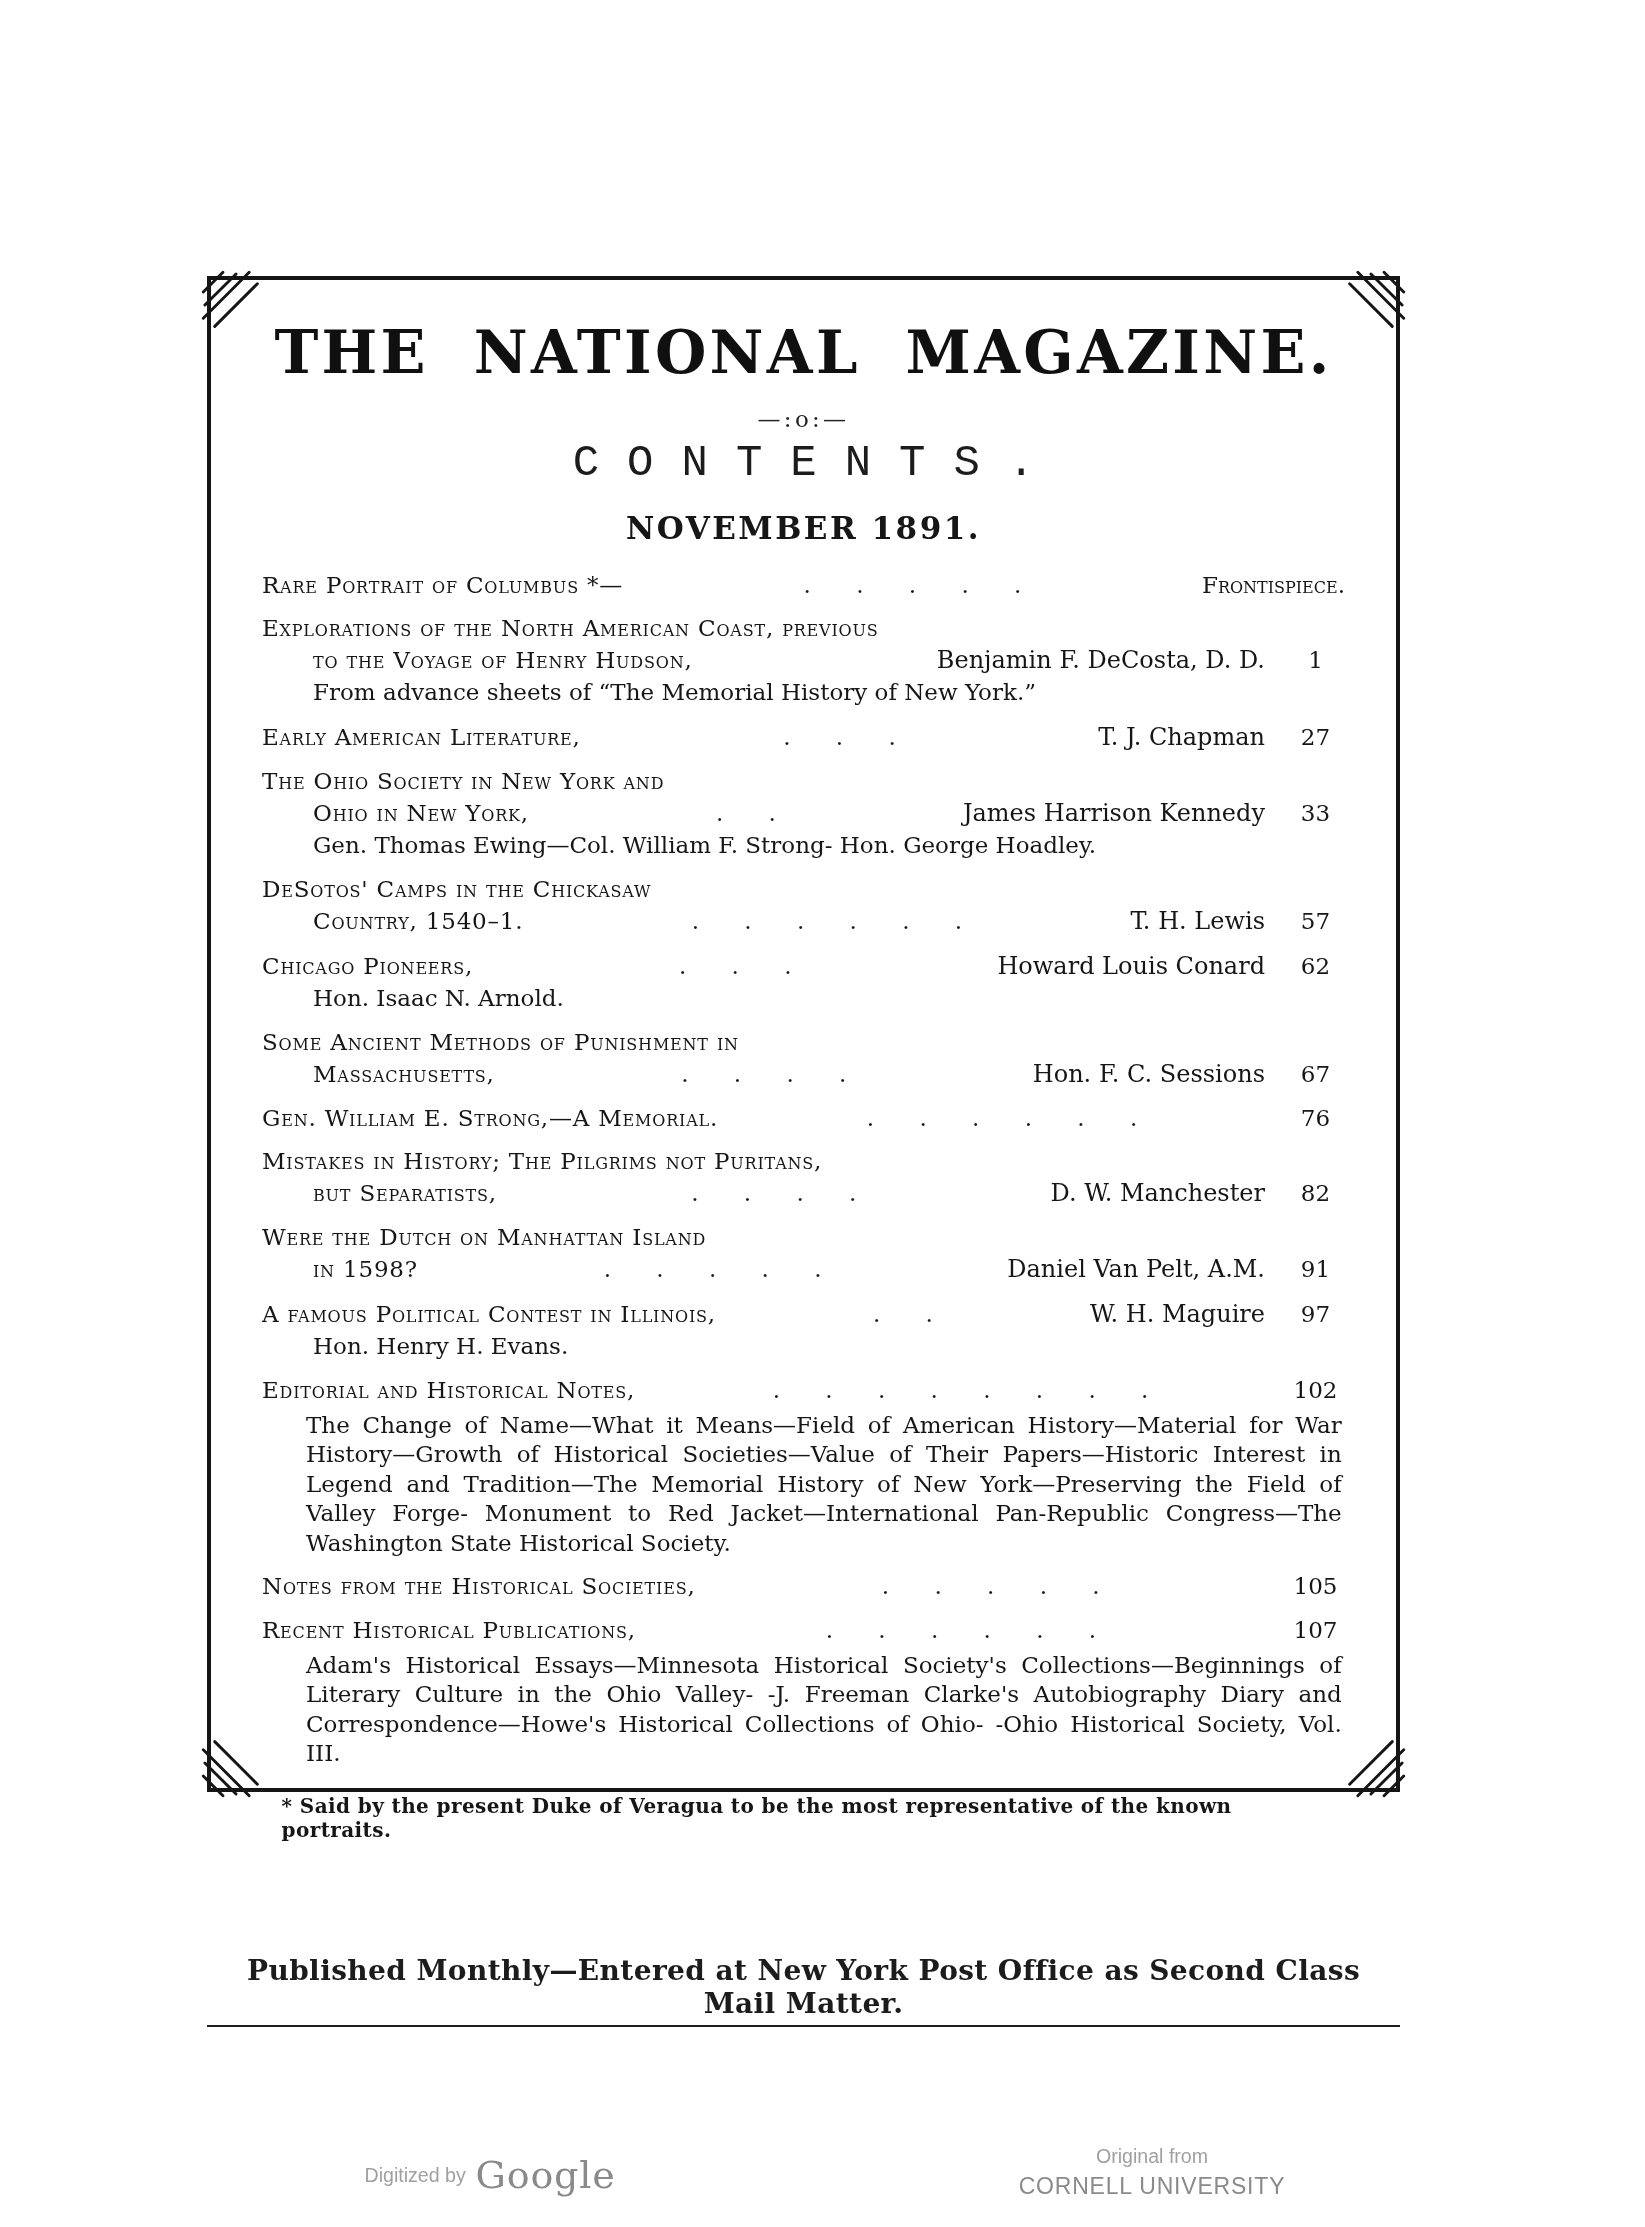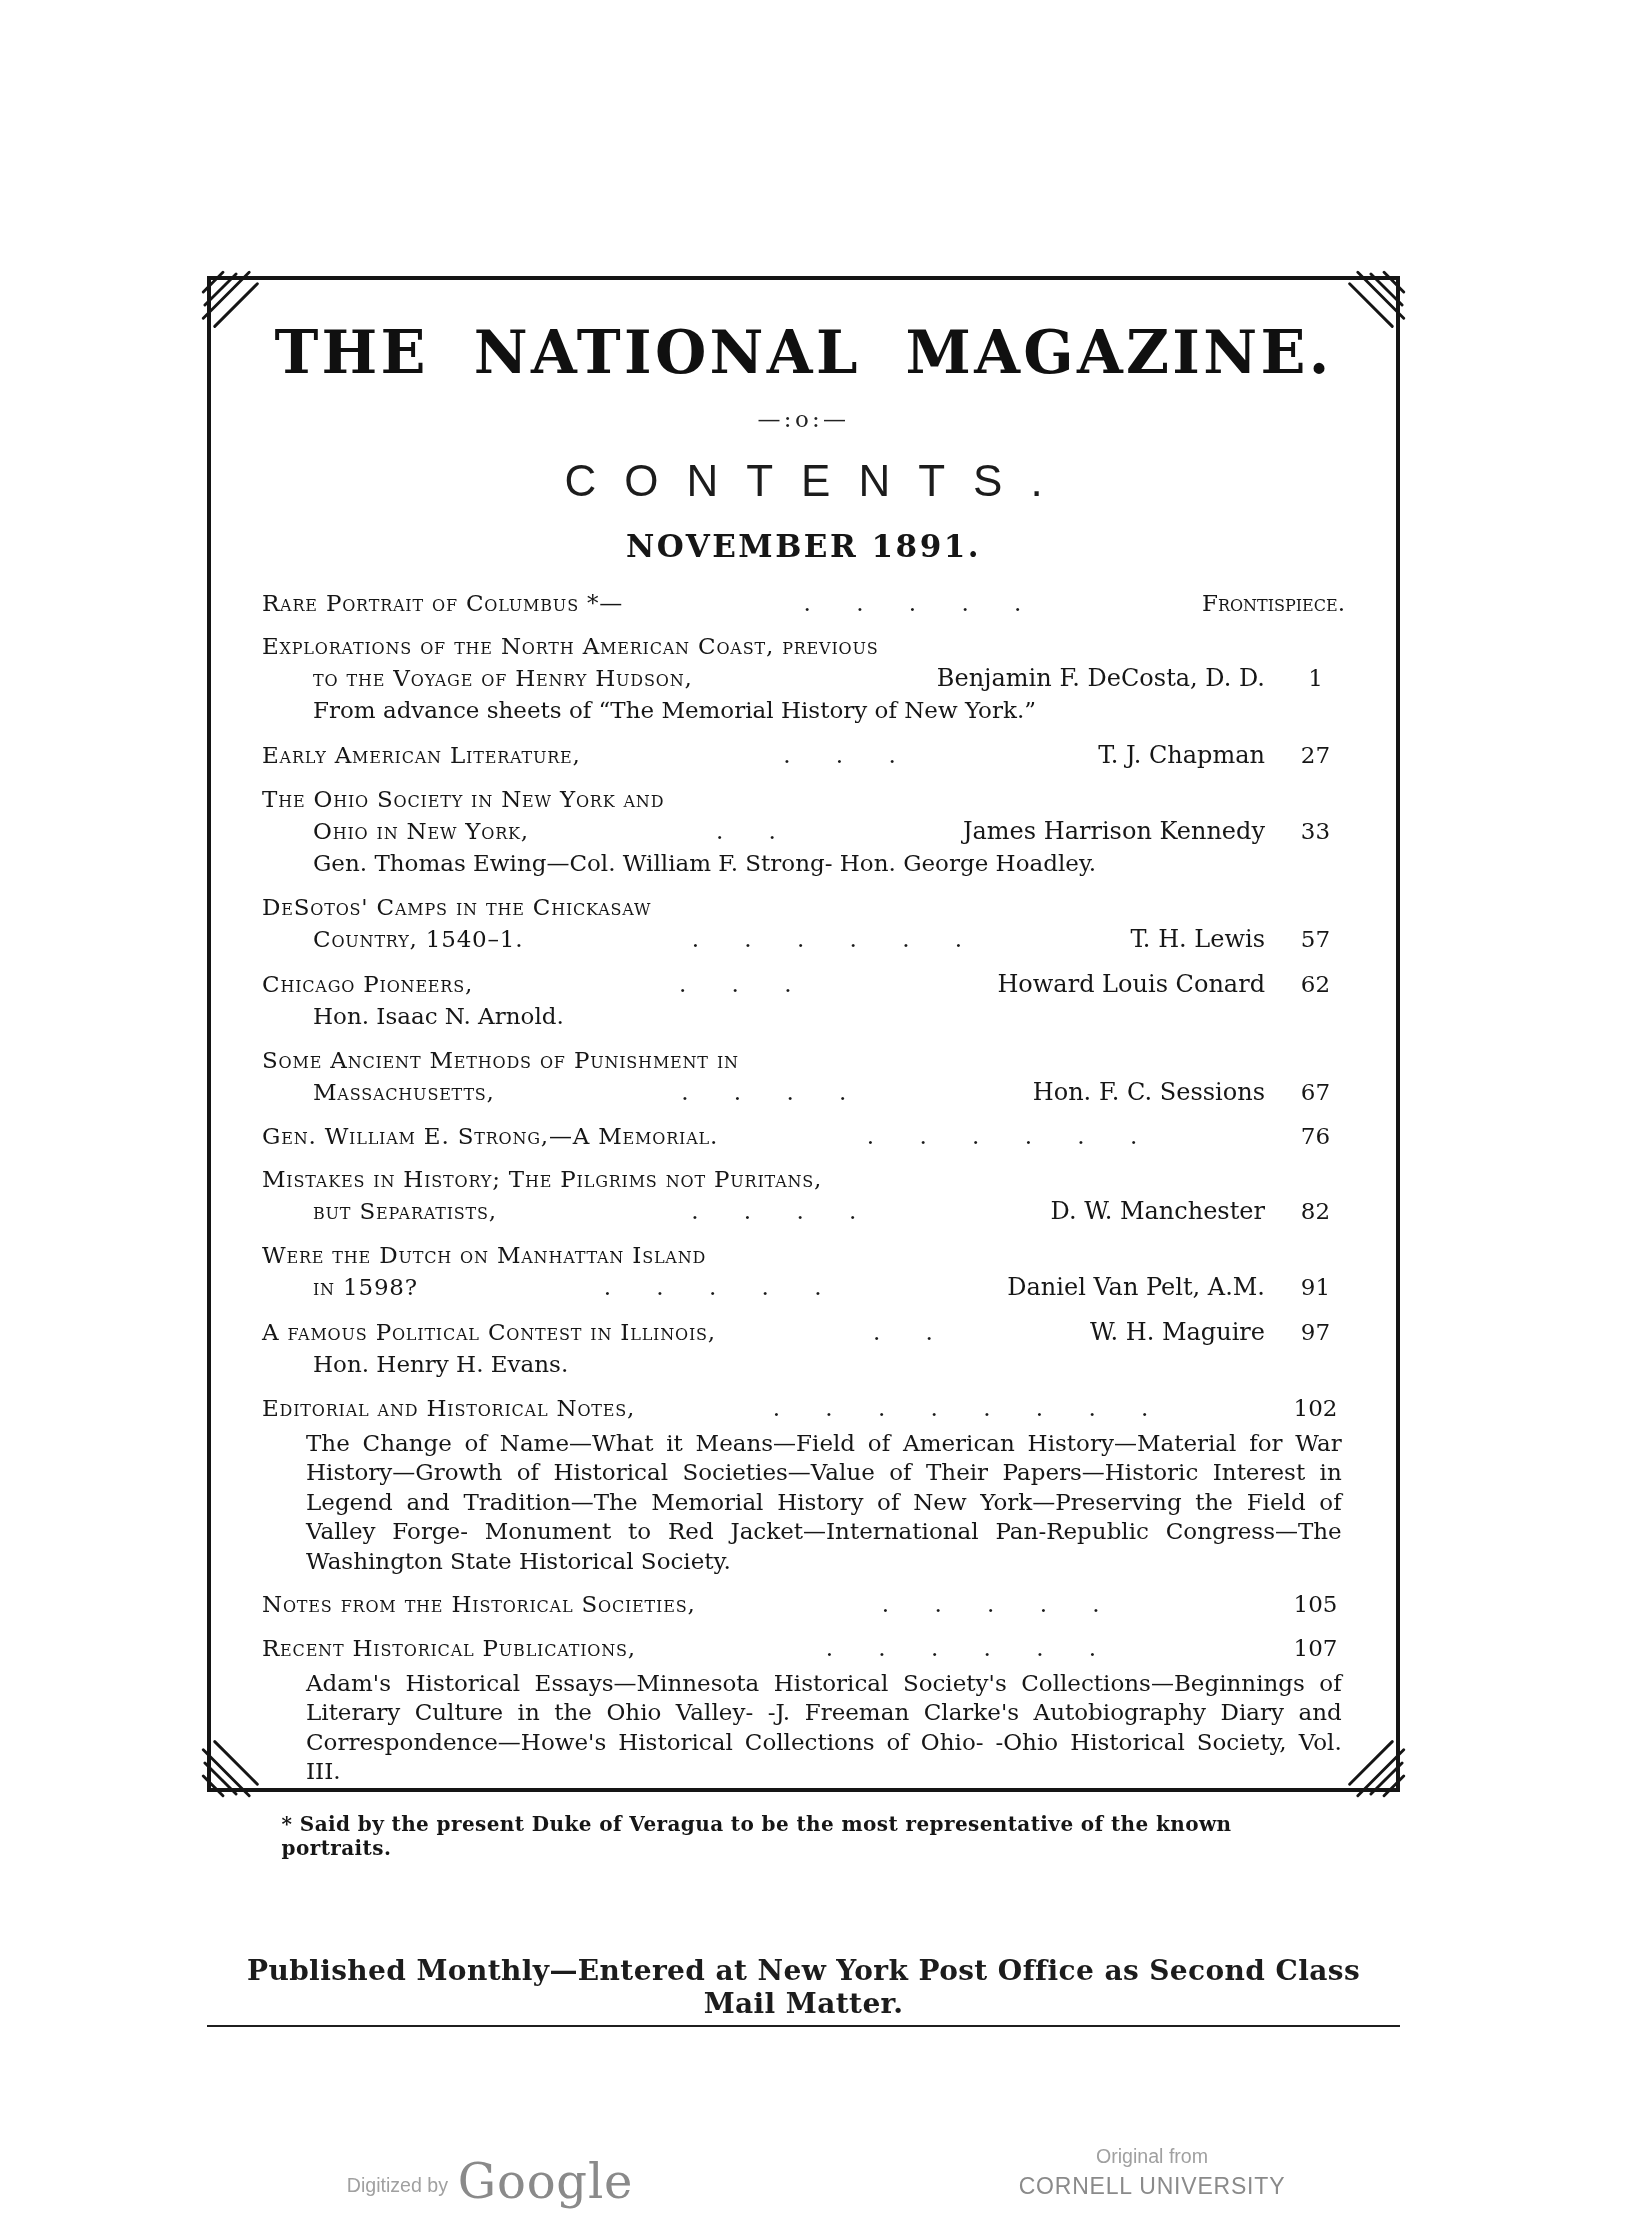--- a/index.html
+++ b/index.html
@@ -18,22 +18,22 @@
   .c-tl{left:-11.4px;top:-11.4px;}
   .c-tr{right:-11.4px;top:-11.4px;transform:scaleX(-1);}
   .c-bl{left:-11.4px;bottom:-11.4px;transform:scaleY(-1);}
   .c-br{right:-11.4px;bottom:-11.4px;transform:scale(-1,-1);}
   .masthead{
     text-align:center;font-size:59px;font-weight:700;margin:18px 0 0 0;
     letter-spacing:3.3px;word-spacing:21px;color:#101010;
   }
   .divider{text-align:center;font-size:23px;letter-spacing:3.3px;margin-top:19.6px;color:#222;}
   .contents{
-    text-align:center;font-family:Liberation Sans, sans-serif;font-weight:400;
-    font-size:44px;letter-spacing:28px;text-indent:28px;margin-top:24px;color:#1c1c1c;
+    text-align:center;font-family:Liberation Mono, monospace;font-weight:400;
+    font-size:44px;letter-spacing:28px;text-indent:28px;margin-top:6px;color:#1c1c1c;
   }
   .issue{text-align:center;font-size:31px;font-weight:700;letter-spacing:2.5px;margin-top:22px;}
   .toc{margin-top:24.5px;font-size:23px;}
   .entry{margin-top:14px;}
   .trow{display:flex;align-items:baseline;line-height:1.28;}
   .trow + .trow{margin-top:1.6px;}
   .rt{font-variant:small-caps;letter-spacing:0.8px;white-space:nowrap;}
   .ind{padding-left:51px;}
   .dots{flex:1 1 auto;text-align:center;word-spacing:38px;overflow:hidden;white-space:nowrap;padding:0 14.7px;color:#1a1a1a;}
   .author{white-space:nowrap;padding-right:21px;font-size:24px;}
@@ -45,21 +45,21 @@
   .imprint{
     display:inline-block;font-size:28px;font-weight:700;color:#1c1c1c;
     border-bottom:2.5px solid #1f1f1f;padding:0 9.8px 4.9px 9.8px;letter-spacing:0.4px;
   }
   .footer-left{
     position:absolute;left:294px;top:2153px;width:392px;text-align:center;
     color:#9a9a9a;font-family:"Liberation Sans", sans-serif;
   }
   .digitized{font-size:19.6px;color:#a0a0a0;vertical-align:6.5px;}
   .google{
-    font-family:"DejaVu Serif", serif;font-size:48px;color:#8a8a8a;
+    font-family:"DejaVu Serif", serif;font-size:38px;color:#8a8a8a;
     margin-left:9.8px;letter-spacing:0.8px;
   }
   .footer-right{
     position:absolute;left:964px;top:2145px;width:376px;text-align:center;
     font-family:"Liberation Sans", sans-serif;
   }
   .orig{font-size:19.6px;color:#a0a0a0;}
   .inst{font-size:23px;margin-top:4.9px;color:#8a8a8a;letter-spacing:0.8px;}
 </style>
 </head>

